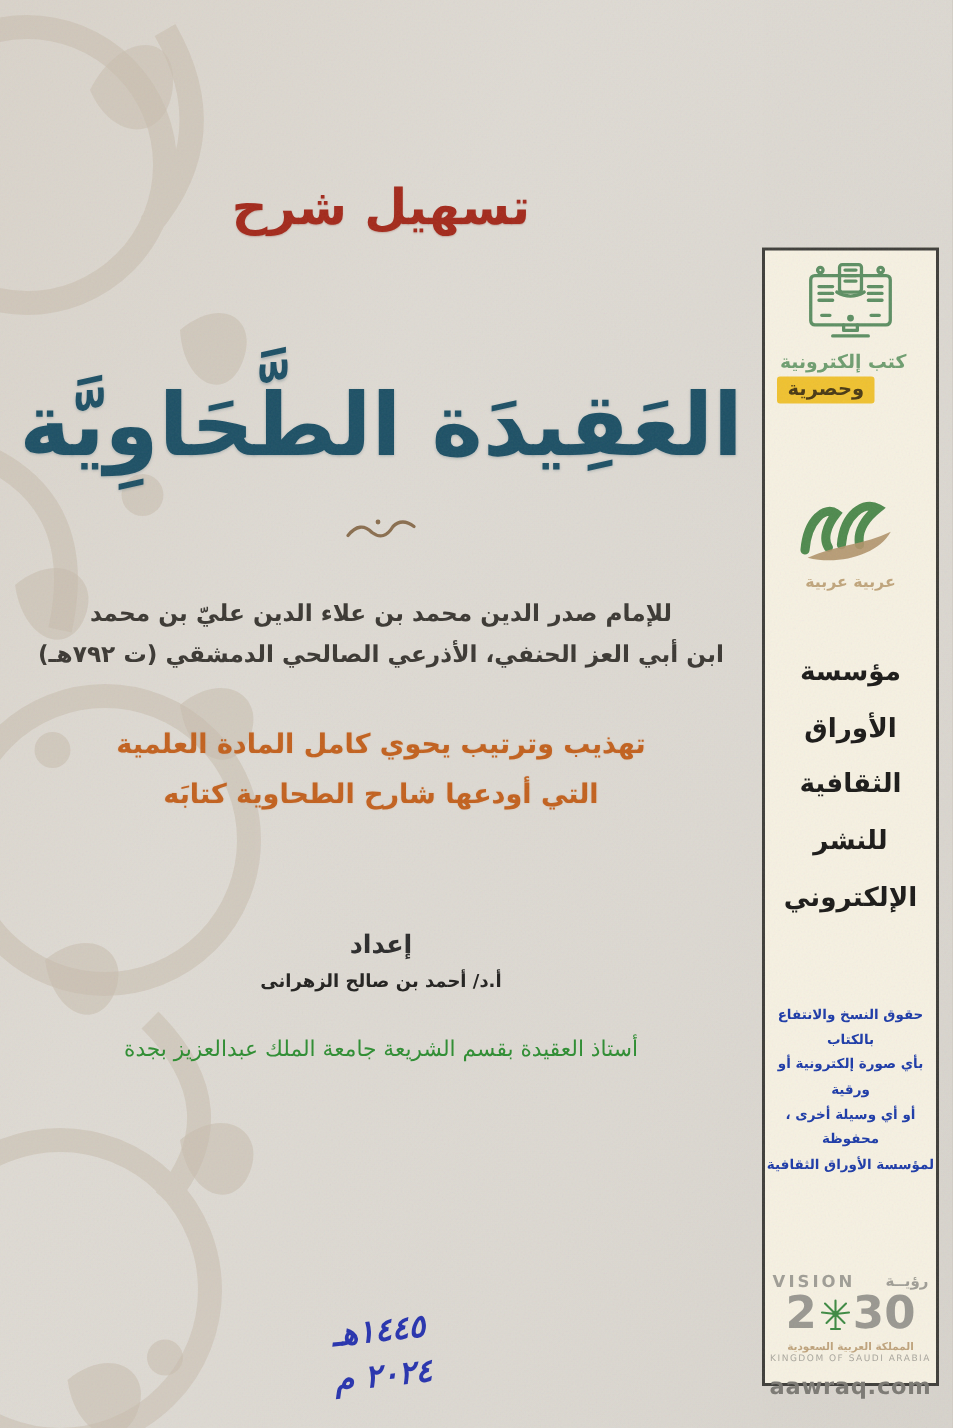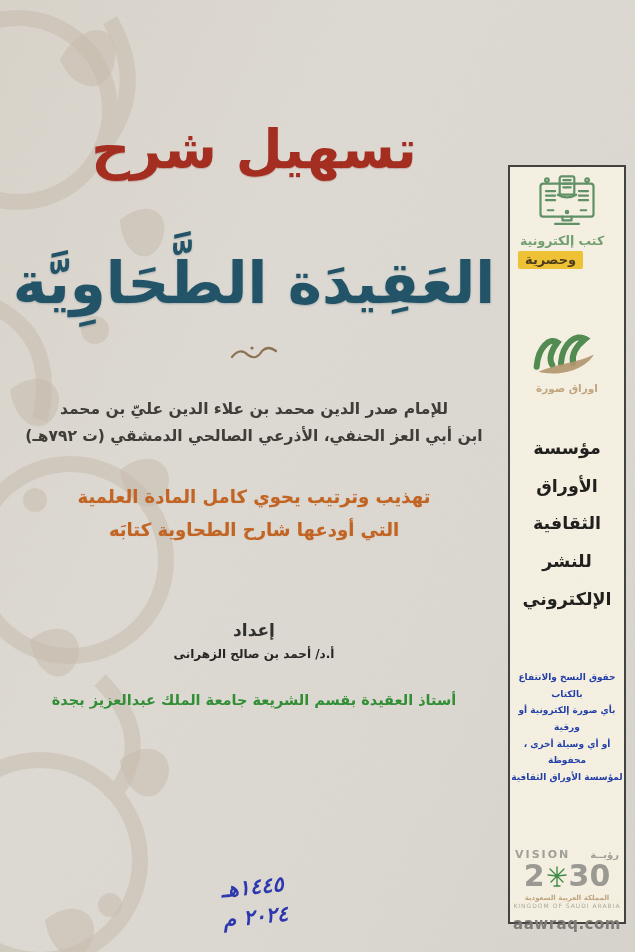--- a/index.html
+++ b/index.html
@@ -24,21 +24,21 @@
     position:absolute;left:0;top:0;width:635px;height:952px;z-index:9;
     opacity:.07;pointer-events:none;
   }
   
   .main-col{
     position:absolute;left:0;top:0;width:508px;height:952px;z-index:2;
     text-align:center;direction:rtl;
   }
   .supertitle{
     position:absolute;top:118px;left:0;width:100%;
-    font-size:54px;font-weight:bold;color:#a3291b;
+    font-size:33px;font-weight:bold;color:#a3291b;
     letter-spacing:-1px;
     text-shadow:0 1px 1px rgba(120,30,20,.25);
   }
   .main-title{
     position:absolute;top:240px;left:0;width:100%;
     font-size:58px;font-weight:bold;color:#1d5065;
     white-space:nowrap;line-height:1.5;
     text-shadow:0 1px 2px rgba(20,60,80,.25);
   }
   .title-flourish{
@@ -56,21 +56,21 @@
   .prep-label{
     position:absolute;top:620px;left:0;width:100%;
     font-size:17px;font-weight:bold;color:#2b2b2b;
   }
   .prep-name{
     position:absolute;top:647px;left:0;width:100%;
     font-size:12px;font-weight:bold;color:#22211f;
   }
   .prep-title{
     position:absolute;top:692px;left:0;width:100%;
-    font-size:14.5px;font-weight:bold;color:#2d8d31;
+    font-size:14.5px;font-weight:normal;color:#2d8d31;
   }
   .date-block{
     position:absolute;top:872px;left:0;width:100%;
     color:#2733ae;font-weight:bold;font-size:21px;line-height:1.45;
     transform:rotate(-6deg);font-style:italic;
   }
   
   .strip{
     position:absolute;left:508px;top:165px;width:118px;height:759px;z-index:3;
     background:#f6f1e2;
@@ -199,21 +199,21 @@
       <div class="badge-line1">كتب إلكترونية</div>
       <div class="badge-line2">وحصرية</div>
     </div>
 
     <div class="pub-logo">
       <svg viewBox="0 0 90 60" xmlns="http://www.w3.org/2000/svg">
         <path d="M10,40 C12,16 26,6 34,12 C26,22 24,32 28,38" stroke="#4f8a4e" stroke-width="7" fill="none" stroke-linecap="round"></path>
         <path d="M38,36 C40,12 56,2 66,8 C56,16 50,26 52,36" stroke="#4f8a4e" stroke-width="7" fill="none" stroke-linecap="round"></path>
         <path d="M12,46 C34,36 56,36 76,26 C66,44 36,52 12,46 Z" fill="#b1936c" opacity="0.9"></path>
       </svg>
-      <div class="pub-logo-text">اوراق صورة</div>
+      <div class="pub-logo-text">عربية عربية</div>
     </div>
 
     <div class="org-block">
       <div>مؤسسة</div>
       <div>الأوراق</div>
       <div>الثقافية</div>
       <div>للنشر</div>
       <div>الإلكتروني</div>
     </div>
 

